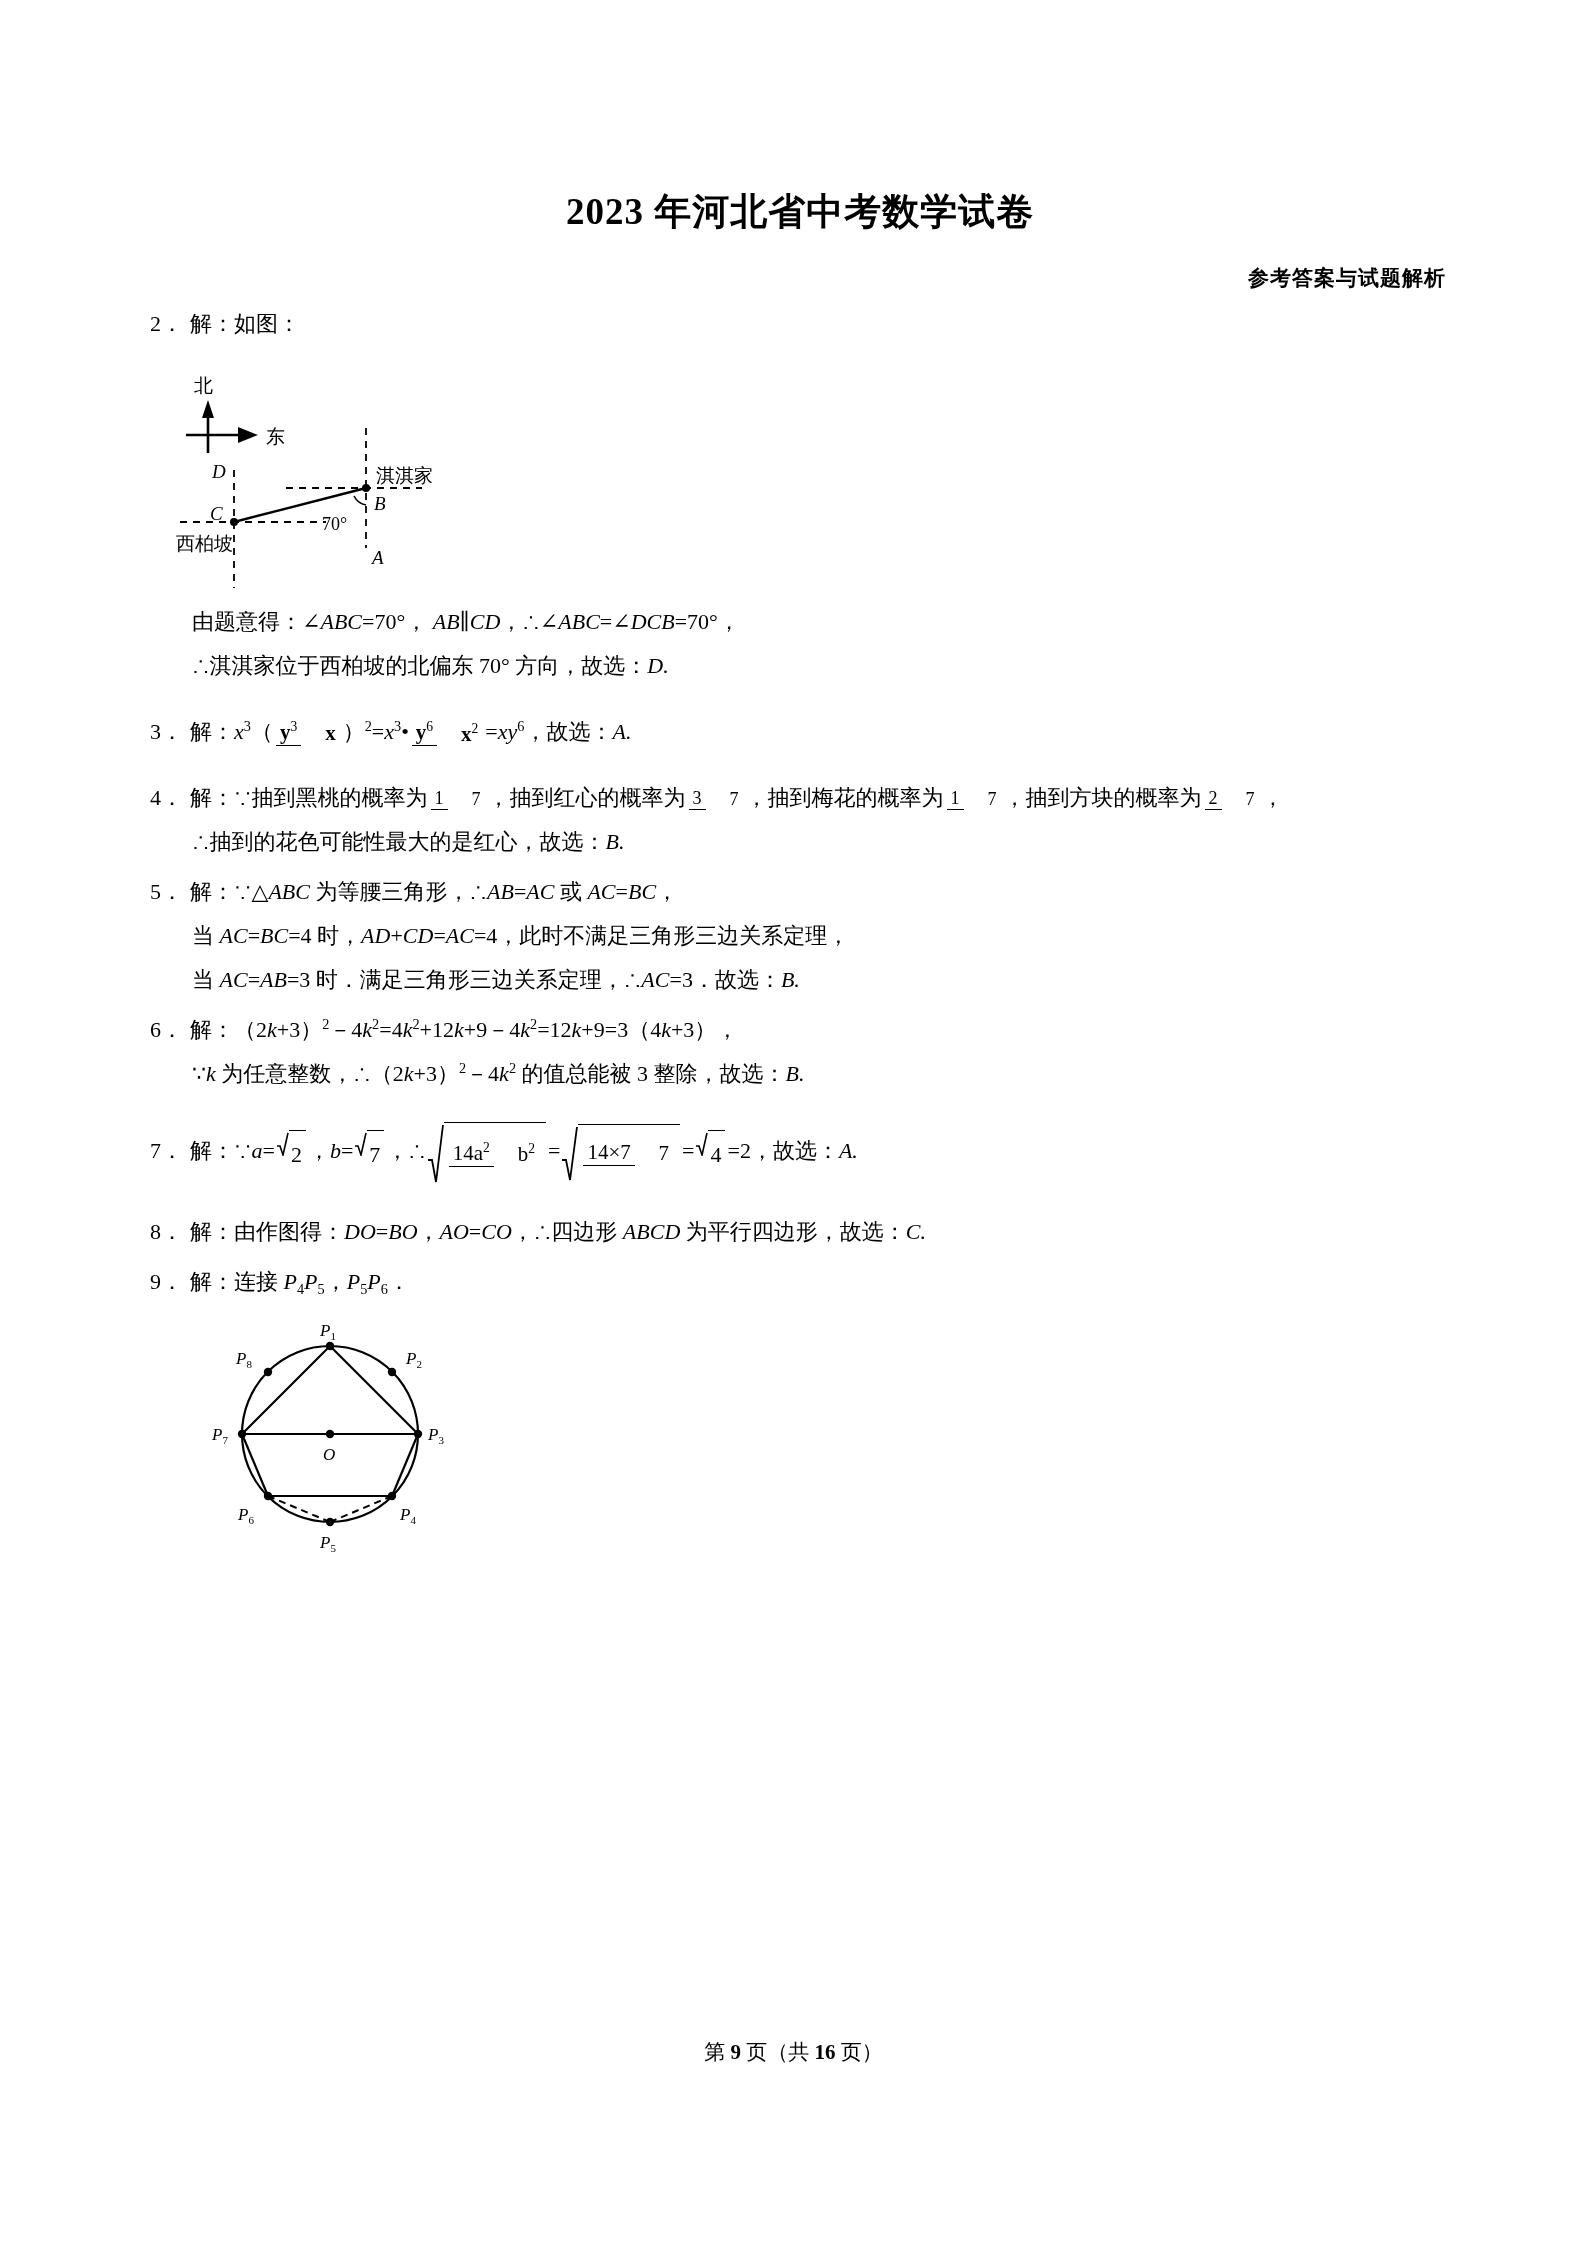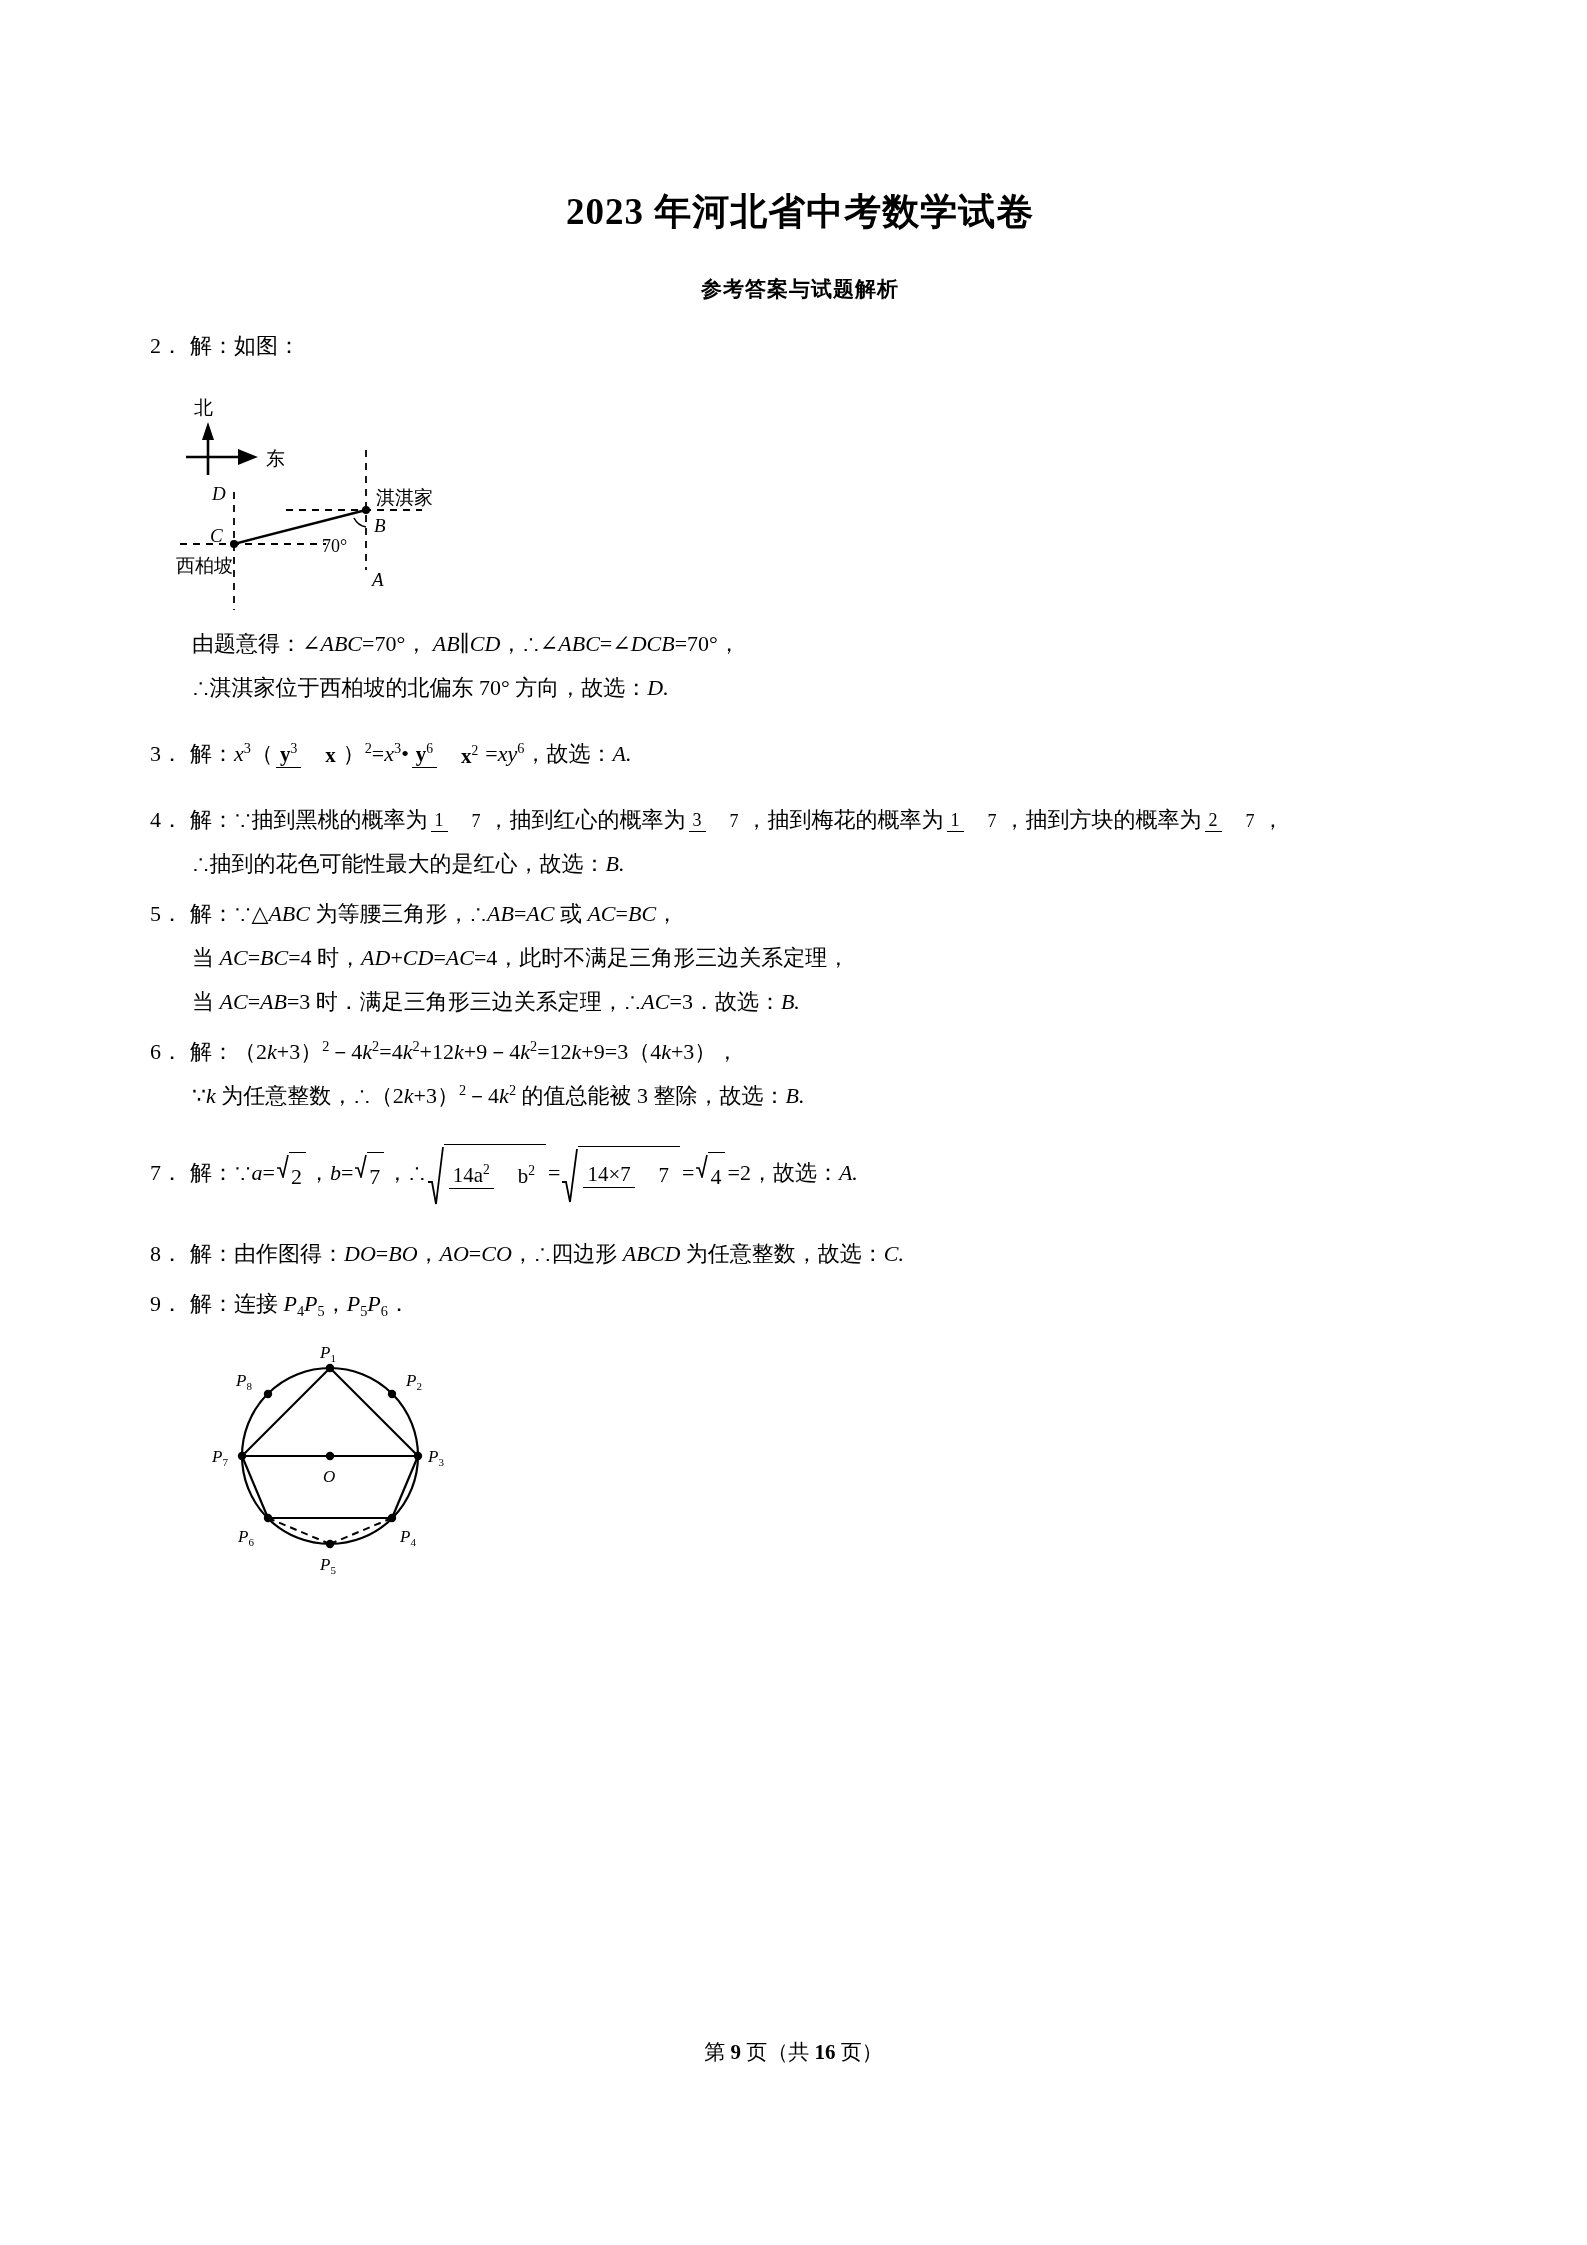--- a/index.html
+++ b/index.html
@@ -33,24 +33,24 @@
     text-align: center;
     font-size: 37px;
     font-weight: bold;
     letter-spacing: 1px;
     margin: 0;
     padding-top: 190px;
     line-height: 1.2;
     font-family: "Liberation Serif", "DejaVu Serif", serif;
   }
   .doc-subtitle {
-    text-align: center;
+    text-align: right;
     font-size: 21px;
     font-weight: bold;
-    margin: 15px;
+    margin: 4px;
     padding-top: 26px;
     letter-spacing: 1px;
   }
 
   .section-head {
     font-size: 23px;
     font-weight: bold;
     line-height: 2.05;
     margin: 0;
     padding-top: 22px;
@@ -300,21 +300,21 @@
             <svg class="sqrt-svg" width="12" height="26" viewBox="0 0 12 26">
               <path d="M0,16 L3,16 L6,25 L11,3" stroke="#000" stroke-width="1.6" fill="none"></path>
             </svg>
             <span class="radicand">4</span>
           </span><span>=2，故选：</span><i class="v">A.</i>
       </span>
     </div>
 
     <div class="q" style="padding-top:26px;">
       <span class="q-line">
-        <span class="num">8．</span><span>解：由作图得：</span><i class="v">DO</i><span>=</span><i class="v">BO</i><span>，</span><i class="v">AO</i><span>=</span><i class="v">CO</i><span>，∴四边形 </span><i class="v">ABCD</i><span> 为任意整数，故选：</span><i class="v">C.</i>
+        <span class="num">8．</span><span>解：由作图得：</span><i class="v">DO</i><span>=</span><i class="v">BO</i><span>，</span><i class="v">AO</i><span>=</span><i class="v">CO</i><span>，∴四边形 </span><i class="v">ABCD</i><span> 为平行四边形，故选：</span><i class="v">C.</i>
       </span>
     </div>
 
     <div class="q">
       <span class="q-line">
         <span class="num">9．</span><span>解：连接 </span><i class="v">P</i><sub class="sb">4</sub><i class="v">P</i><sub class="sb">5</sub><span>，</span><i class="v">P</i><sub class="sb">5</sub><i class="v">P</i><sub class="sb">6</sub><span>．</span>
       </span>
 
       <div class="fig" style="padding-left:30px;padding-top:12px;">
         <svg width="300" height="240" viewBox="0 0 300 240">

